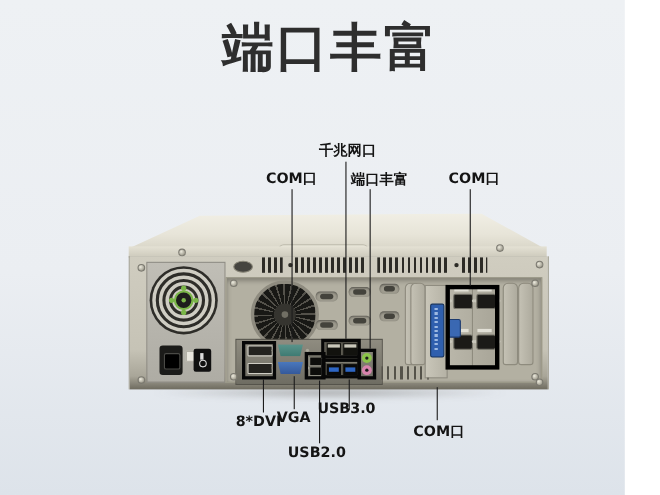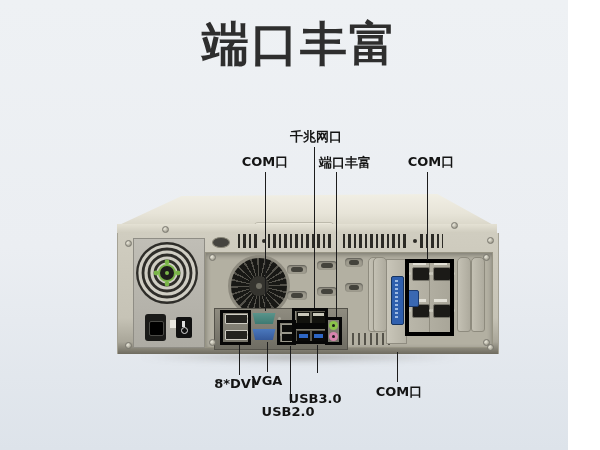--- a/index.html
+++ b/index.html
@@ -236,17 +236,17 @@
   <div class="abs aline" style="left:290px;top:346px;height:57px;"></div>
   <div class="abs aline" style="left:317px;top:345px;height:28px;"></div>
   <div class="abs aline" style="left:397px;top:352px;height:30px;"></div>
 
   <div class="abs lbl" style="left:265px;top:153px;">COM口</div>
   <div class="abs lbl" style="left:316px;top:128px;">千兆网口</div>
   <div class="abs lbl" style="left:345px;top:154px;">端口丰富</div>
   <div class="abs lbl" style="left:431px;top:153px;">COM口</div>
   <div class="abs lbl" style="left:235px;top:376px;">8*DVI</div>
   <div class="abs lbl" style="left:267px;top:373px;">VGA</div>
-  <div class="abs lbl" style="left:315px;top:391px;">USB3.0</div>
+  <div class="abs lbl" style="left:315px;top:364px;">USB3.0</div>
   <div class="abs lbl" style="left:288px;top:404px;">USB2.0</div>
   <div class="abs lbl" style="left:399px;top:383px;">COM口</div>
 
 </div>
 
 </body></html>

